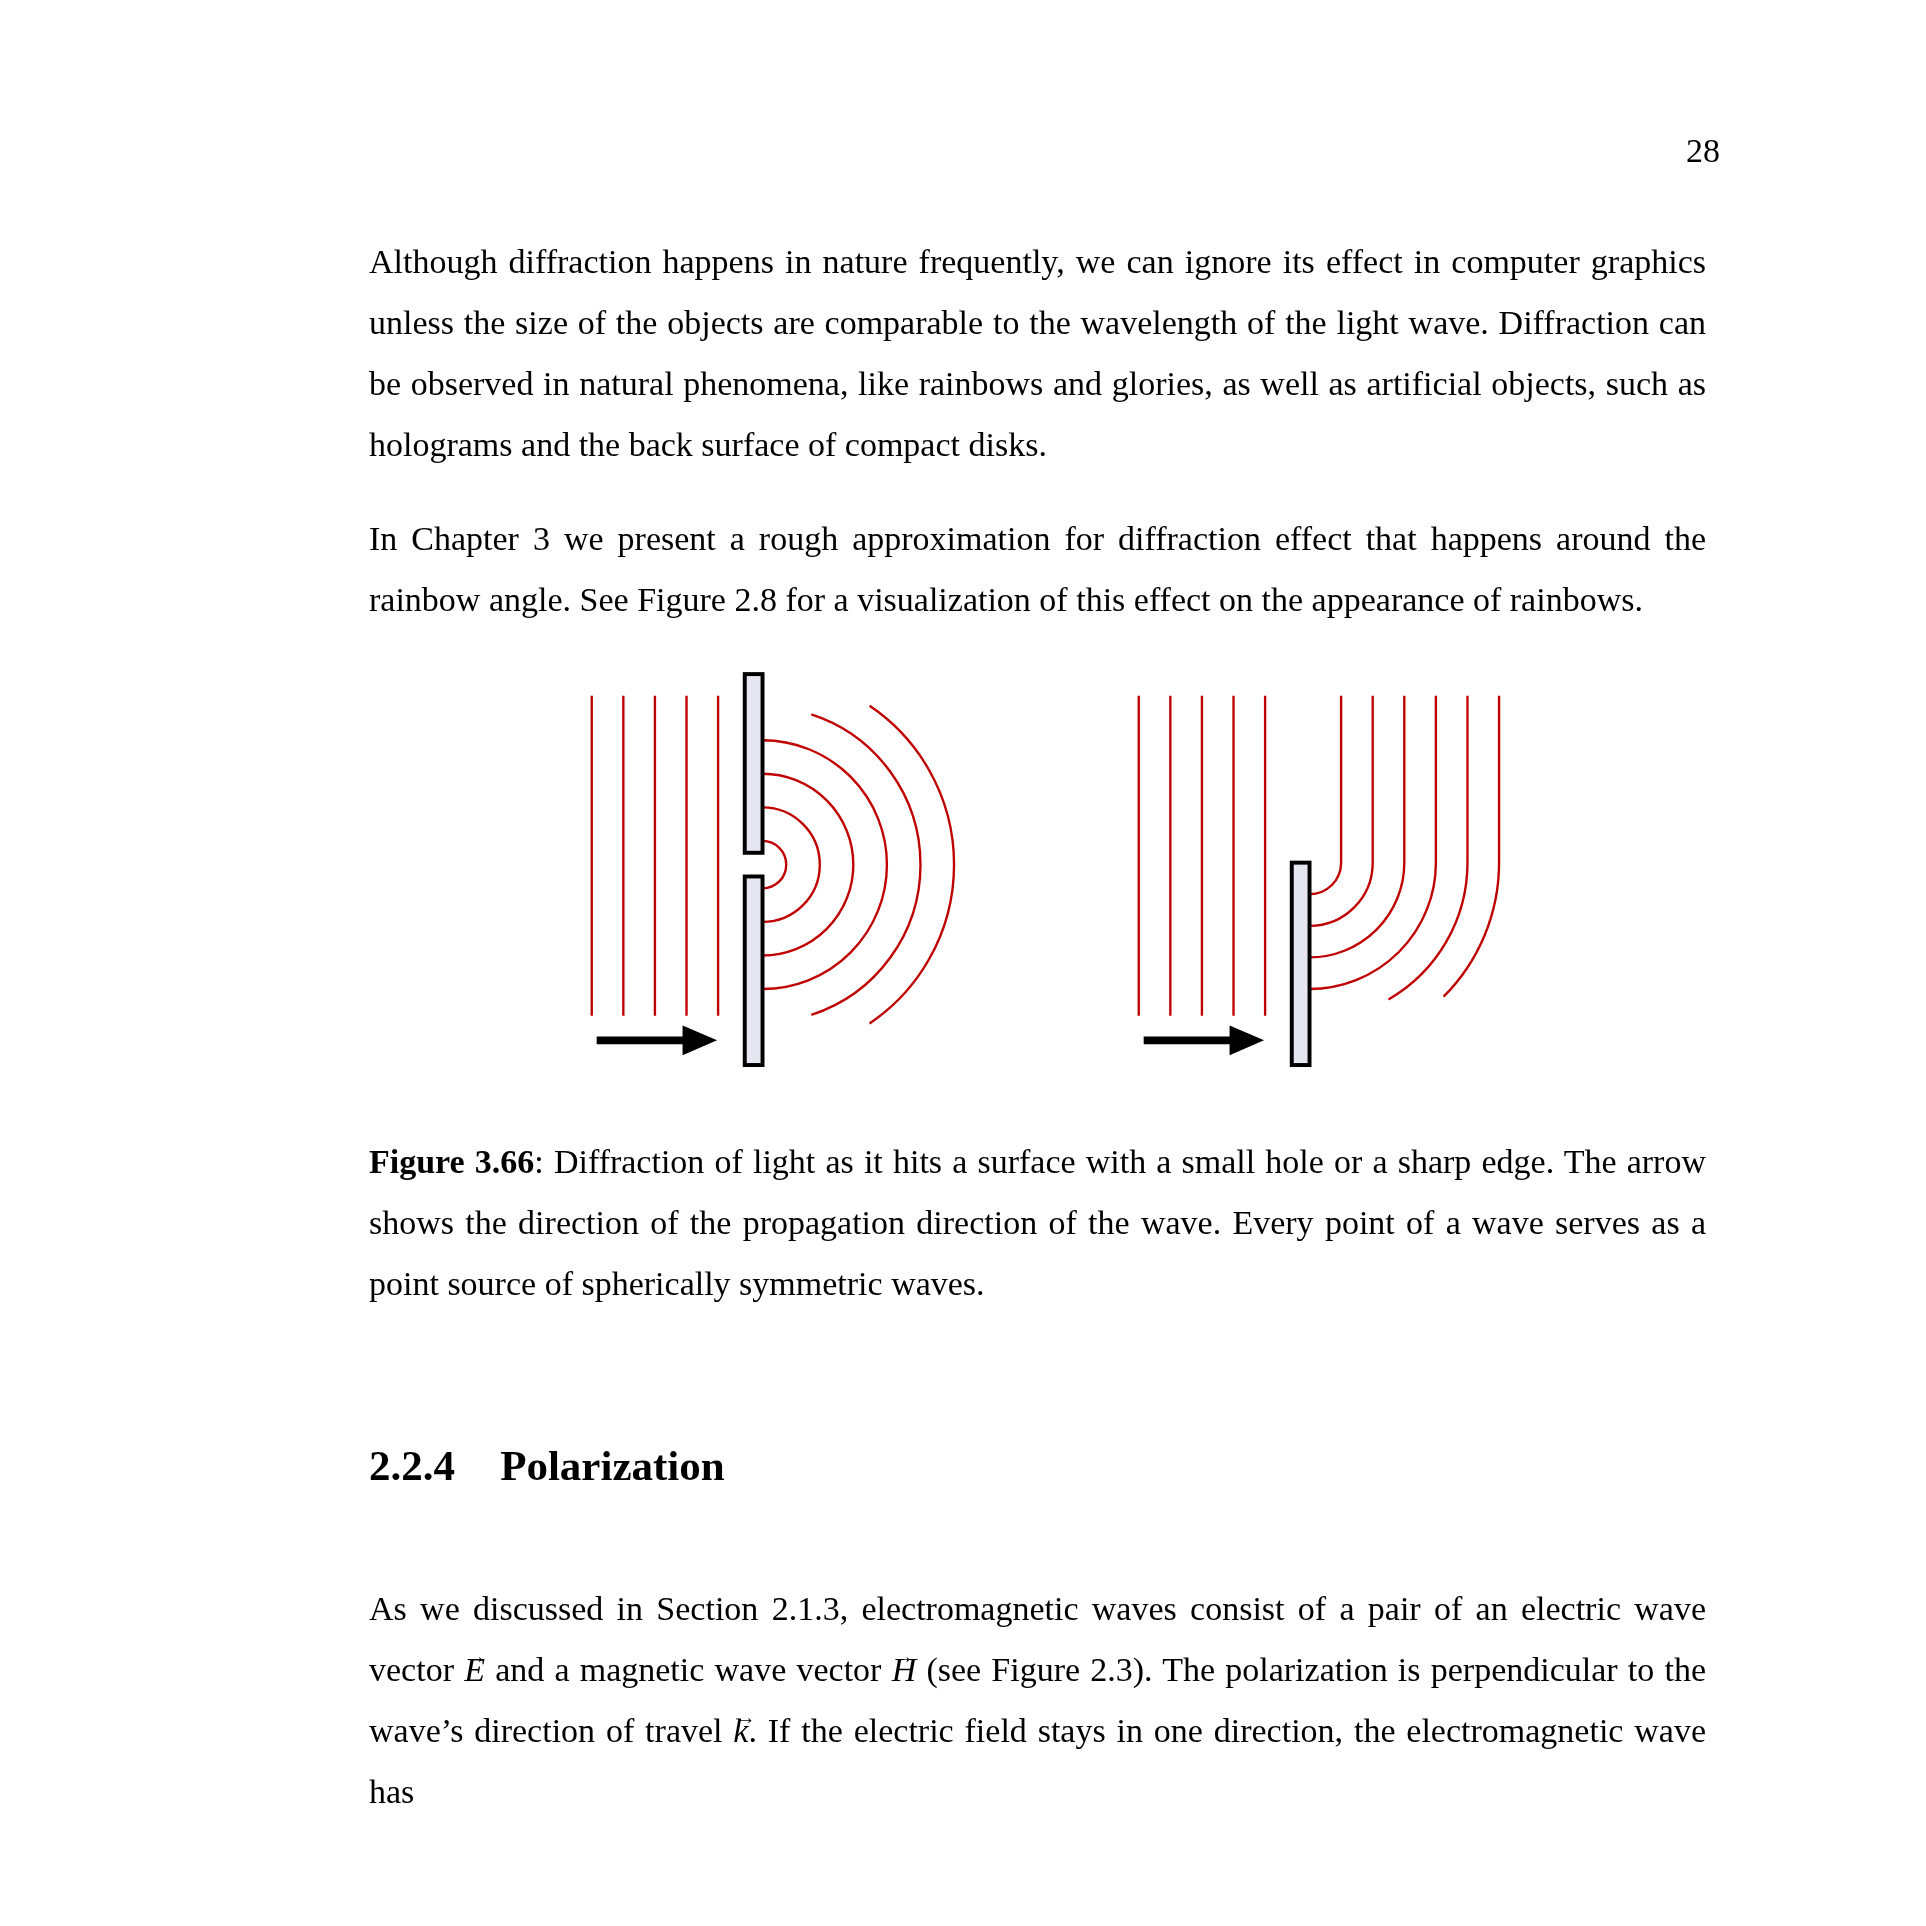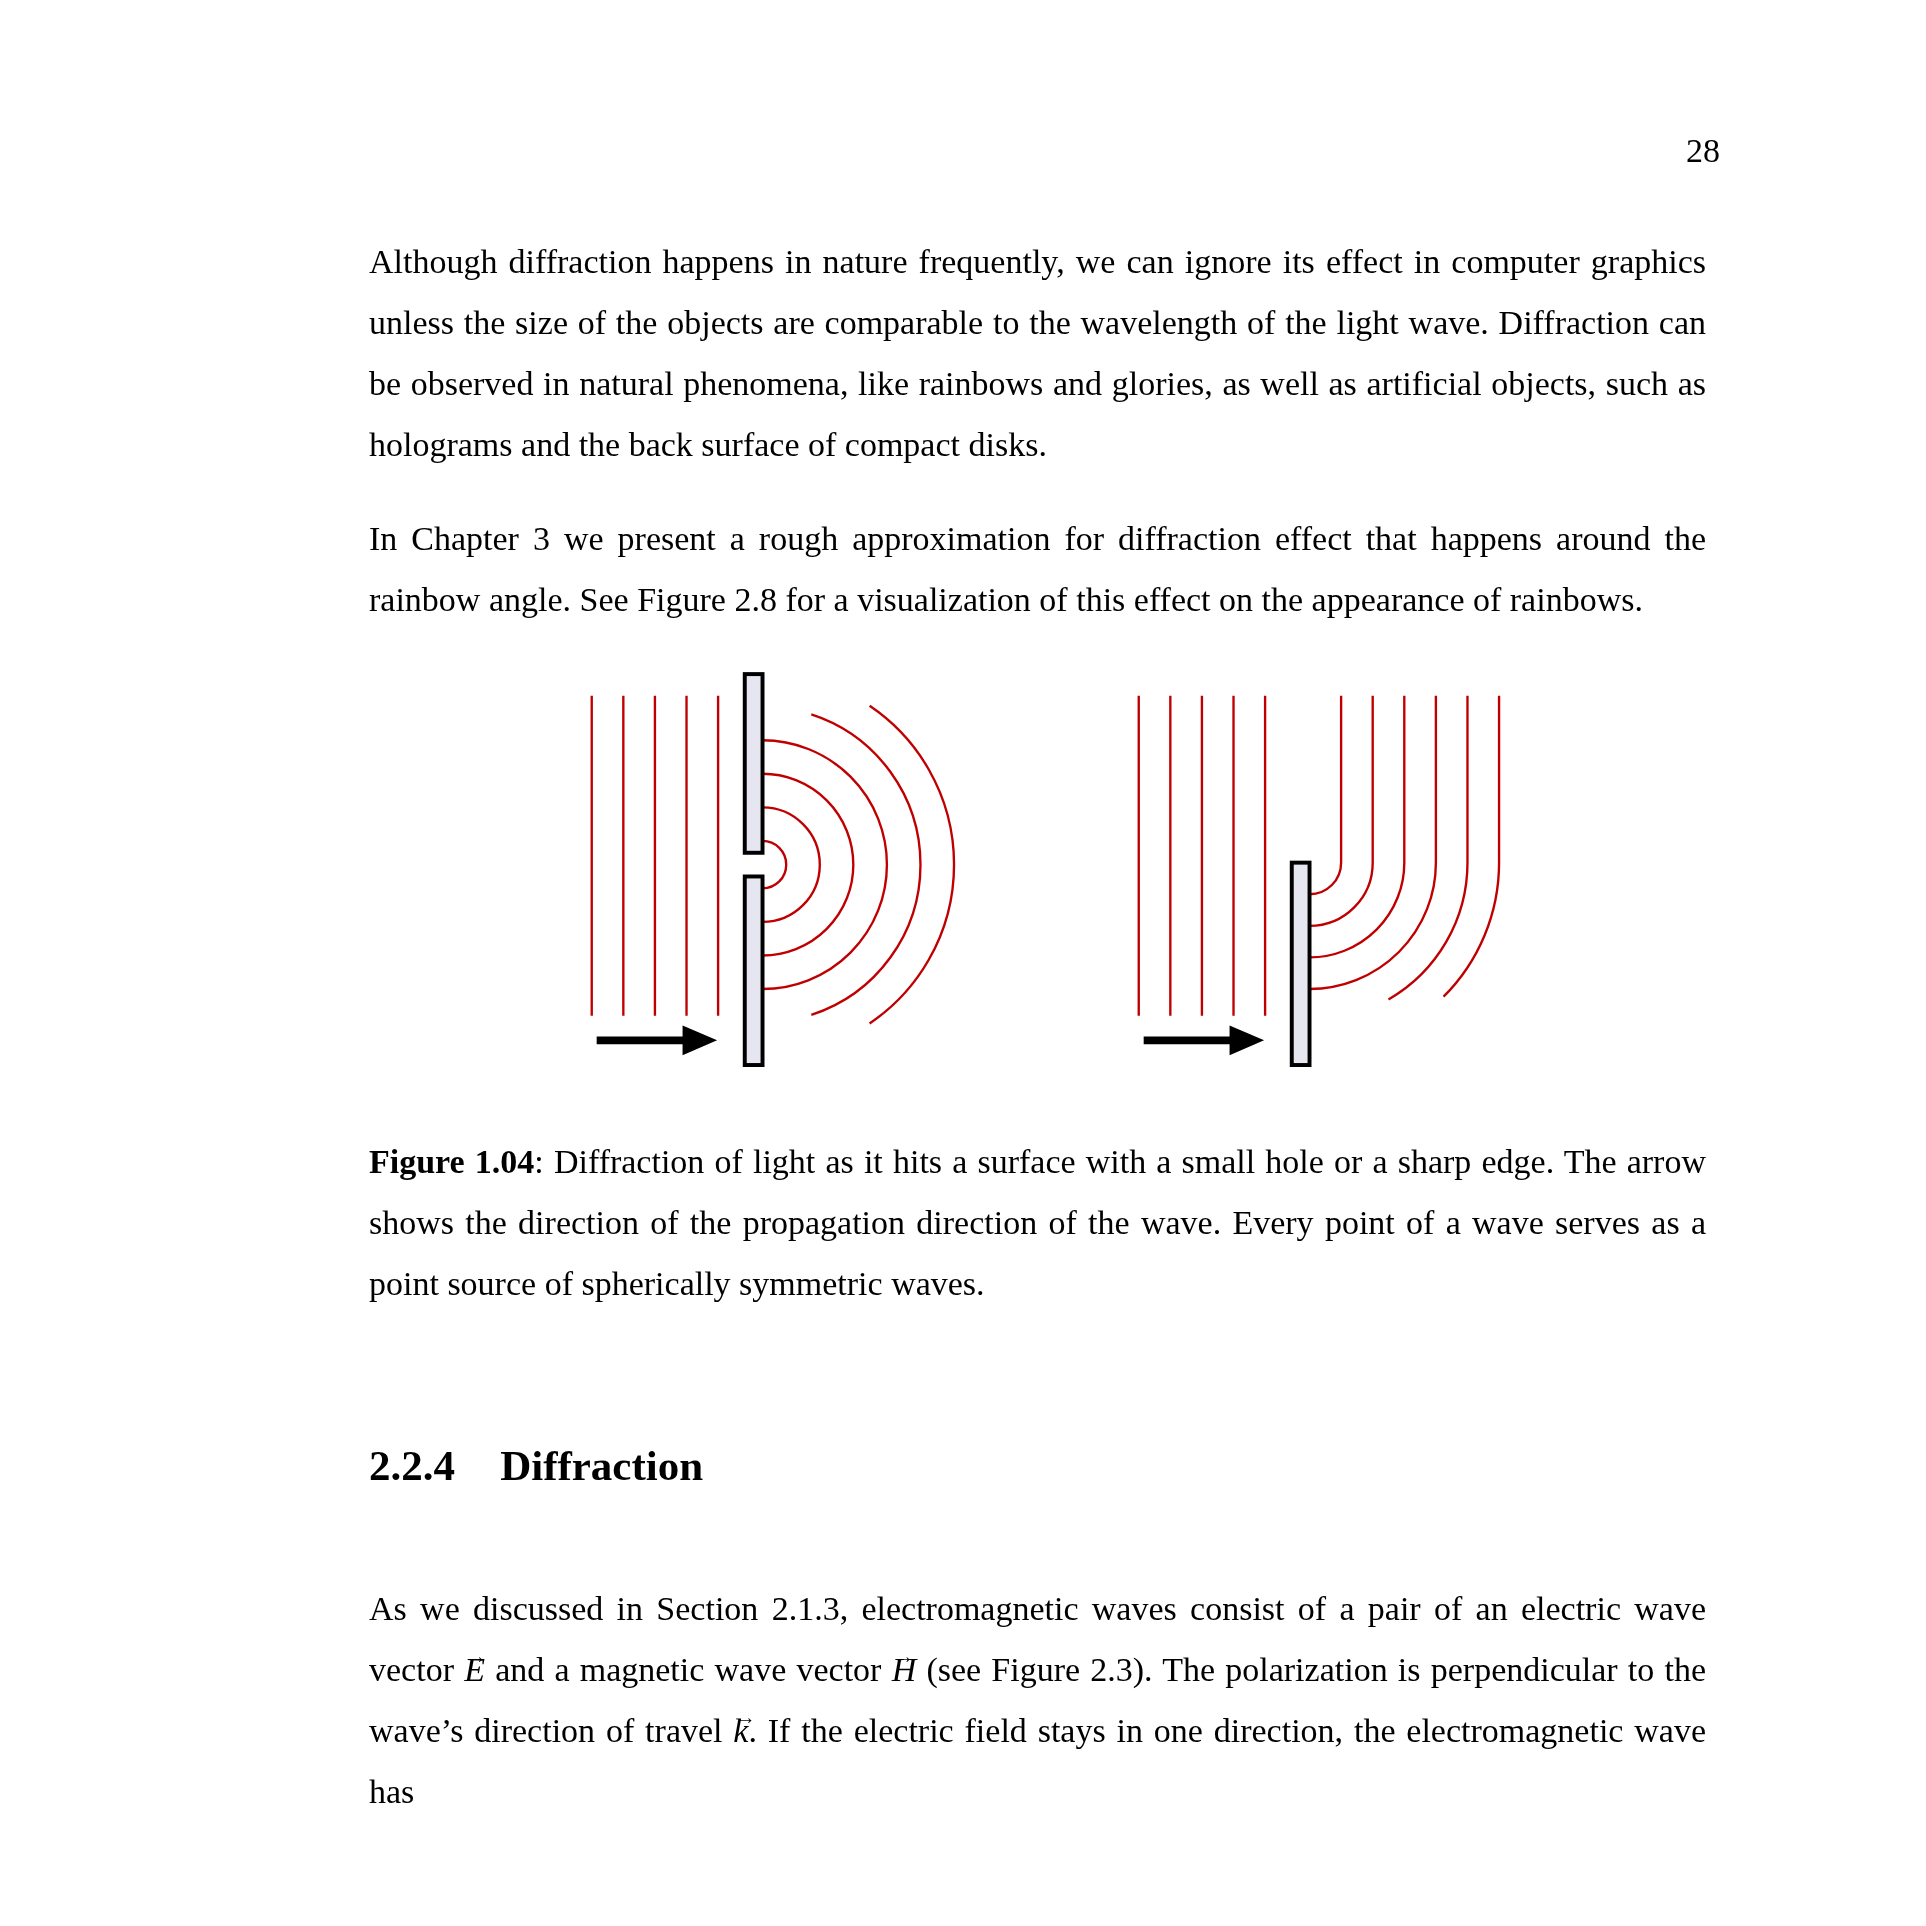--- a/index.html
+++ b/index.html
@@ -102,24 +102,24 @@
             </g>
             <g fill="#e6e6f0" stroke="#000000" stroke-width="4">
               <rect x="175" y="198" width="18" height="205"></rect>
             </g>
             <g>
               <line x1="25" y1="378" x2="114" y2="378" stroke="#000000" stroke-width="8"></line>
               <polygon points="112,363 112,393 147,378" fill="#000000"></polygon>
             </g>
           </svg>
       </div>
-      <figcaption class="caption"><span class="bf">Figure 1.04</span><span>: Diffraction of light as it hits a surface with a small hole or a sharp edge. The arrow shows the direction of the propagation direction of the wave. Every point of a wave serves as a point source of spherically symmetric waves.</span></figcaption>
+      <figcaption class="caption"><span class="bf">Figure 3.66</span><span>: Diffraction of light as it hits a surface with a small hole or a sharp edge. The arrow shows the direction of the propagation direction of the wave. Every point of a wave serves as a point source of spherically symmetric waves.</span></figcaption>
     </figure>
 
     <h2 class="section-heading">
-      <span class="sec-num">2.2.4</span><span>Diffraction</span>
+      <span class="sec-num">2.2.4</span><span>Polarization</span>
     </h2>
 
     <p class="body-par"><span>As we discussed in Section 2.1.3, electromagnetic waves consist of a pair of an electric wave vector </span><span class="vec"><span class="vec-arrow">→</span><span>E</span></span><span> and a magnetic wave vector </span><span class="vec"><span class="vec-arrow">→</span><span>H</span></span><span> (see Figure 2.3). The polarization is perpendicular to the wave’s direction of travel </span><span class="vec"><span class="vec-arrow">→</span><span>k</span></span><span>. If the electric field stays in one direction, the electromagnetic wave has </span></p>
 
   </main>
 </div>
 
 
 </body></html>

